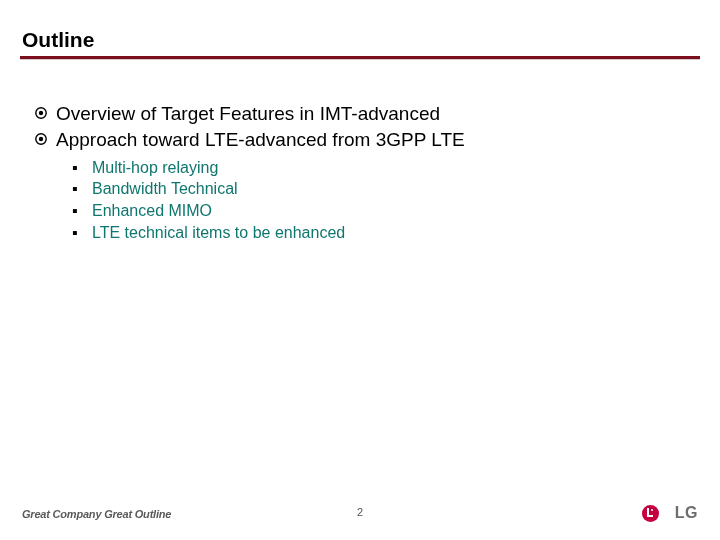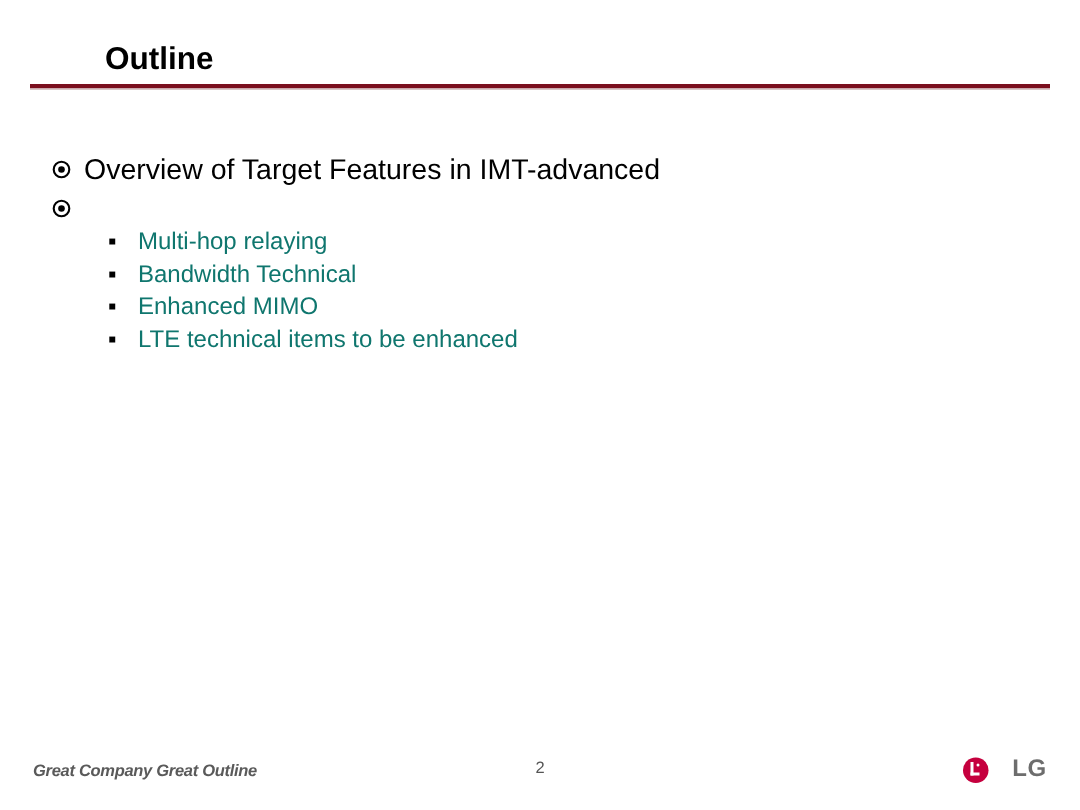--- a/index.html
+++ b/index.html
@@ -10,21 +10,20 @@
     width: 720px;
     height: 540px;
     position: relative;
     padding: 28px 20px 0 20px;
   }
 
   .title-row {
     display: flex;
     align-items: flex-start;
     padding-left: 2px;
-    margin-left: 48px;
   }
   .title {
     font-size: 21px;
     font-weight: bold;
     color: #000;
   }
   .title-line-wrap {
     margin-top: 4px;
   }
   .title-line-dark {
@@ -173,20 +172,21 @@
         <circle cx="7" cy="7" r="2.2" fill="#000"></circle>
       </svg>
       <div class="text">Overview of Target Features in IMT-advanced</div>
     </div>
 
     <div class="lvl1">
       <svg class="bullet1" viewBox="0 0 14 14">
         <circle cx="7" cy="7" r="5.2" fill="none" stroke="#000" stroke-width="1.4"></circle>
         <circle cx="7" cy="7" r="2.2" fill="#000"></circle>
       </svg>
+      <div class="text">Approach toward LTE-advanced from 3GPP LTE</div>
     </div>
 
 
     <div class="lvl2-group">
       <div class="lvl2">
         <div class="bullet2">▪</div>
         <div class="text">Multi-hop relaying</div>
       </div>
       <div class="lvl2">
         <div class="bullet2">▪</div>

